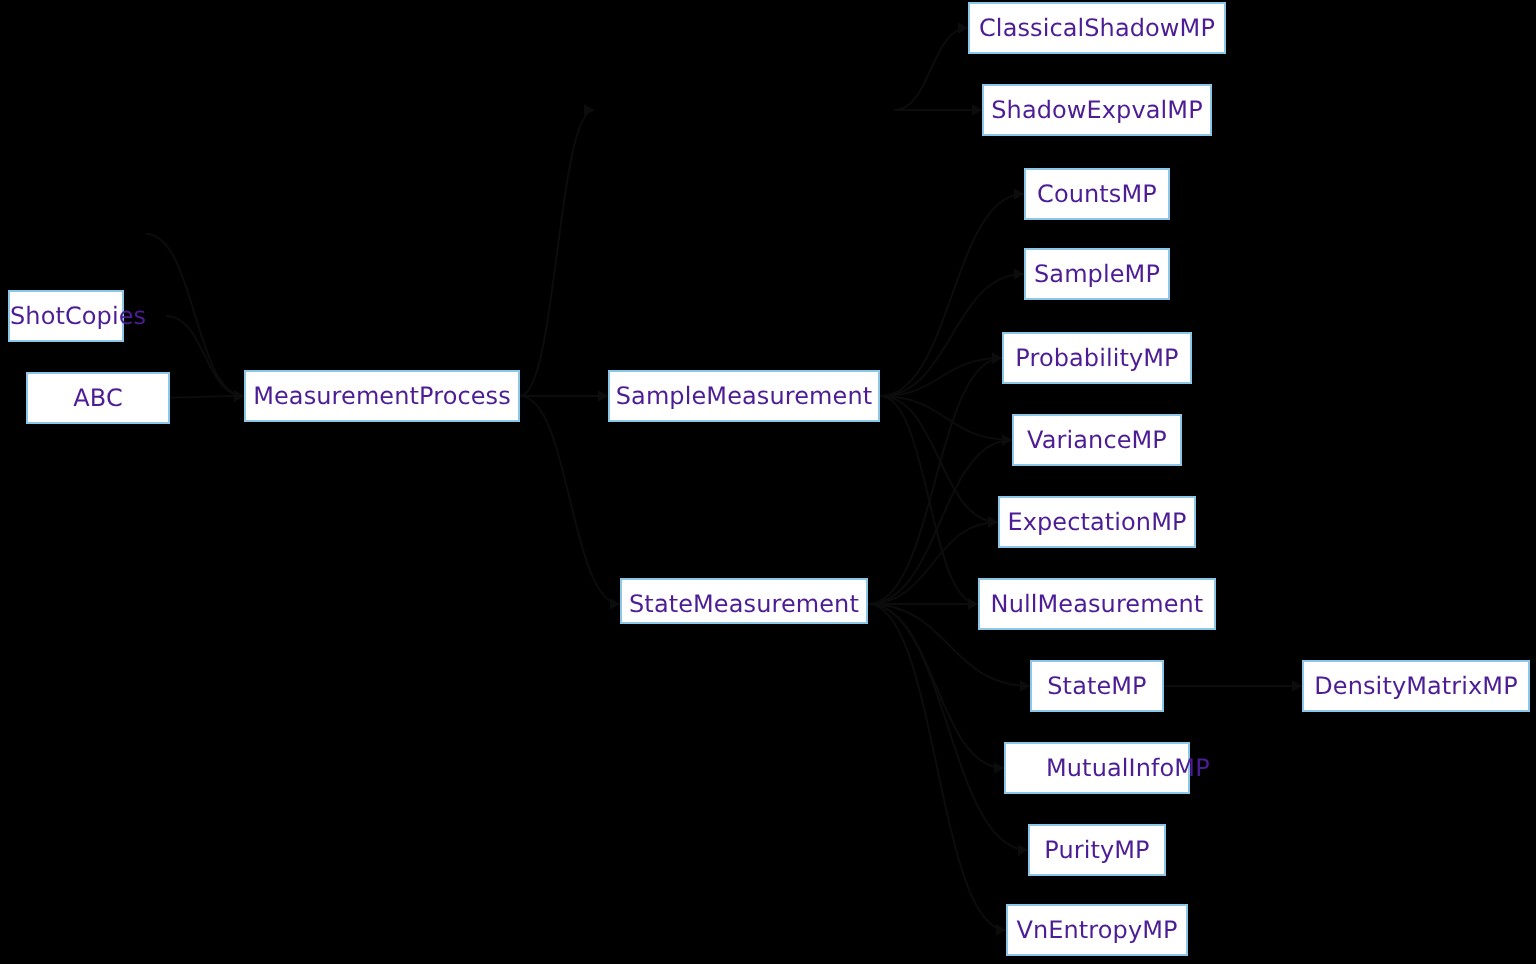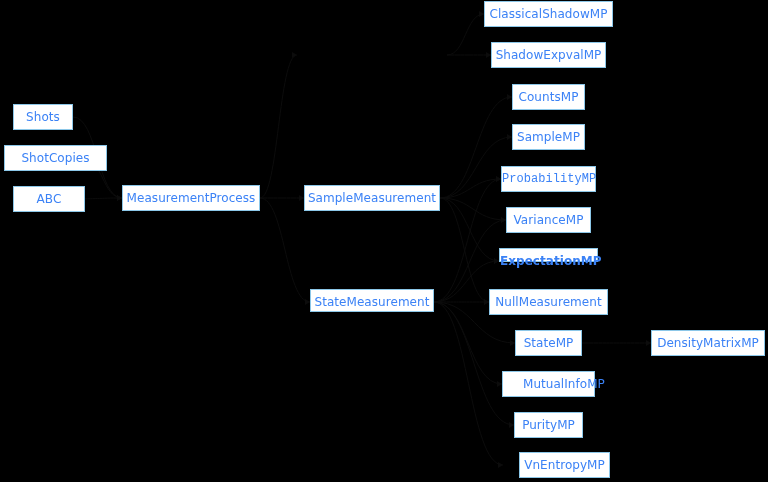--- a/index.html
+++ b/index.html
@@ -22,21 +22,21 @@
     top: 0;
     width: 768px;
     height: 482px;
     pointer-events: none;
   }
   .node {
     position: absolute;
     box-sizing: border-box;
     background: #ffffff;
     border: 1px solid #8cc7e8;
-    color: #3b82f6;
+    color: #4c1d95;
     font-size: 12px;
     line-height: 24px;
     height: 26px;
     text-align: center;
     white-space: nowrap;
     cursor: pointer;
     letter-spacing: 0.05px;
   }
   .node-label {
     display: block;
@@ -89,24 +89,21 @@
       <path d="M 515 343 l -5 -3 l 0 6 z" fill="#0c0c0c"></path>
       <path d="M 434 302 C 468 302, 468 384, 502 384" fill="none" stroke="#0c0c0c" stroke-width="1"></path>
       <path d="M 502 384 l -5 -3 l 0 6 z" fill="#0c0c0c"></path>
       <path d="M 434 302 C 474 302, 474 425, 514 425" fill="none" stroke="#0c0c0c" stroke-width="1"></path>
       <path d="M 514 425 l -5 -3 l 0 6 z" fill="#0c0c0c"></path>
       <path d="M 434 302 C 468.5 302, 468.5 465, 503 465" fill="none" stroke="#0c0c0c" stroke-width="1"></path>
       <path d="M 503 465 l -5 -3 l 0 6 z" fill="#0c0c0c"></path>
       <path d="M 582 343 C 616.5 343, 616.5 343, 651 343" fill="none" stroke="#0c0c0c" stroke-width="1"></path>
       <path d="M 651 343 l -5 -3 l 0 6 z" fill="#0c0c0c"></path>
     </svg>
-<div class="node" style="left: 13px; top: 104px; width: 60px; height: 26px;">
-      <span class="node-label">Shots</span>
-    </div>
-    <div class="node" style="left: 4px; top: 145px; width: 103px; height: 26px;">
+    <div class="node" style="left: 4px; top: 145px; width: 58px; height: 26px;">
       <span class="node-label">ShotCopies</span>
     </div>
     <div class="node" style="left: 13px; top: 186px; width: 72px; height: 26px;">
       <span class="node-label">ABC</span>
     </div>
     <div class="node" style="left: 122px; top: 185px; width: 138px; height: 26px;">
       <span class="node-label">MeasurementProcess</span>
     </div>
     <div class="node" style="left: 304px; top: 185px; width: 136px; height: 26px;">
       <span class="node-label">SampleMeasurement</span>
@@ -119,40 +116,40 @@
     </div>
     <div class="node" style="left: 491px; top: 42px; width: 115px; height: 26px;">
       <span class="node-label">ShadowExpvalMP</span>
     </div>
     <div class="node" style="left: 512px; top: 84px; width: 73px; height: 26px;">
       <span class="node-label">CountsMP</span>
     </div>
     <div class="node" style="left: 512px; top: 124px; width: 73px; height: 26px;">
       <span class="node-label">SampleMP</span>
     </div>
-    <div class="node" style="left: 501px; top: 166px; width: 95px; height: 26px; font-family: Liberation Mono, monospace;">
+    <div class="node" style="left: 501px; top: 166px; width: 95px; height: 26px;">
       <span class="node-label">ProbabilityMP</span>
     </div>
     <div class="node" style="left: 506px; top: 207px; width: 85px; height: 26px;">
       <span class="node-label">VarianceMP</span>
     </div>
-    <div class="node" style="left: 499px; top: 248px; width: 99px; height: 14px; font-weight: bold;">
+    <div class="node" style="left: 499px; top: 248px; width: 99px; height: 26px;">
       <span class="node-label">ExpectationMP</span>
     </div>
     <div class="node" style="left: 489px; top: 289px; width: 119px; height: 26px;">
       <span class="node-label">NullMeasurement</span>
     </div>
     <div class="node" style="left: 515px; top: 330px; width: 67px; height: 26px;">
       <span class="node-label">StateMP</span>
     </div>
     <div class="node" style="left: 502px; top: 371px; width: 93px; height: 26px; padding-left: 20px;">
       <span class="node-label">MutualInfoMP</span>
     </div>
     <div class="node" style="left: 514px; top: 412px; width: 69px; height: 26px;">
       <span class="node-label">PurityMP</span>
     </div>
-    <div class="node" style="left: 503px; top: 452px; width: 91px; height: 26px; margin-left: 16px;">
+    <div class="node" style="left: 503px; top: 452px; width: 91px; height: 26px;">
       <span class="node-label">VnEntropyMP</span>
     </div>
     <div class="node" style="left: 651px; top: 330px; width: 114px; height: 26px;">
       <span class="node-label">DensityMatrixMP</span>
     </div>
   </div>
 
 </body></html>

